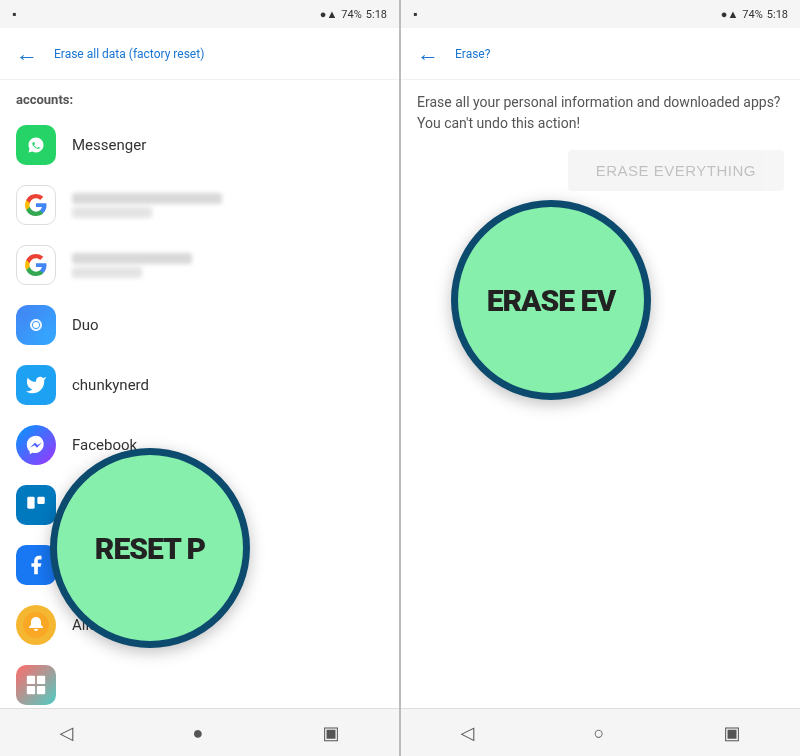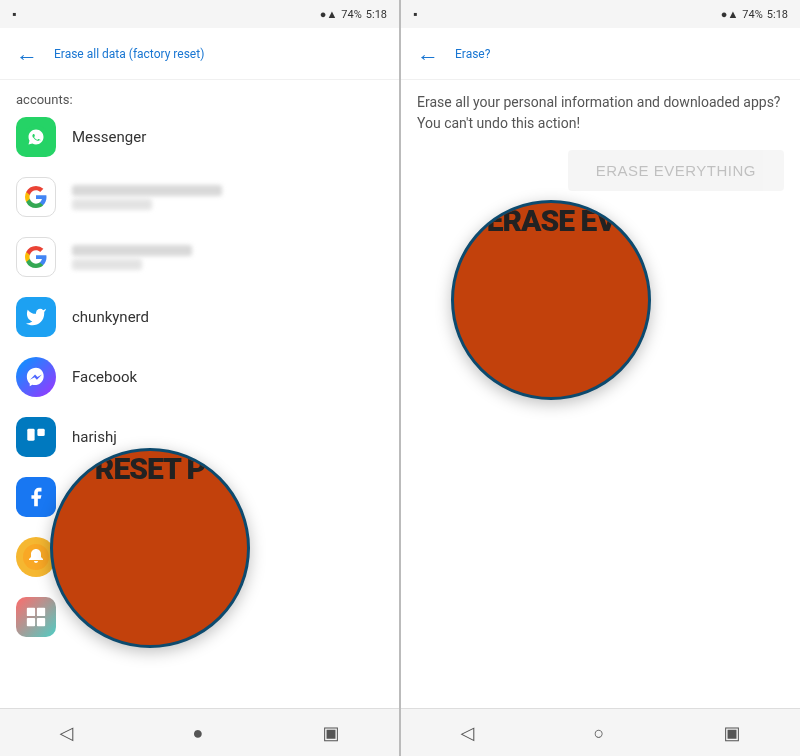--- a/index.html
+++ b/index.html
@@ -76,20 +76,22 @@
     .content {
       flex: 1;
       overflow: hidden;
       position: relative;
       padding: 12px 16px;
     }
 
     .section-label {
       font-size: 13px;
       color: #555;
+      margin-bottom: 8px;
+      font-weight: bold;
     }
 
     
     .account-item {
       display: flex;
       align-items: center;
       padding: 10px 0;
       gap: 16px;
     }
 
@@ -136,24 +138,24 @@
       cursor: pointer;
       padding: 8px 20px;
     }
 
     
     .magnify-circle {
       position: absolute;
       width: 200px;
       height: 200px;
       border-radius: 50%;
-      border: 3px solid #0c4a6e;
-      background: #c2410c;
-      display: flex;
-      align-items: flex-start;
+      border: 7px solid #0c4a6e;
+      background: #86efac;
+      display: flex;
+      align-items: center;
       justify-content: center;
       overflow: hidden;
       box-shadow: 0 4px 16px rgba(0,0,0,0.25);
       z-index: 10;
     }
 
     .magnify-text {
       font-size: 30px;
       font-weight: 900;
       color: #222;
@@ -314,20 +316,36 @@
           <path d="M6.84 15.09A6.55 6.55 0 016.5 13c0-.73.12-1.44.34-2.09V8.11H3.16A11 11 0 002 13c0 1.78.43 3.46 1.16 4.89l3.68-2.8z" fill="#FBBC05"></path>
           <path d="M13 6.37c1.62 0 3.07.56 4.21 1.65l3.15-3.15A10.96 10.96 0 0013 2 11 11 0 003.16 8.11l3.68 2.8C7.7 8.3 10.13 6.37 13 6.37z" fill="#EA4335"></path>
         </svg>
       </div>
       <div>
         <div class="blur-line" style="width:120px; opacity:0.7;"></div>
         <div class="blur-line" style="width:70px; opacity:0.5; margin-top:3px;"></div>
       </div>
     </div>
 
+    <div class="account-item">
+      <div class="app-icon duo-icon" style="border-radius:12px; background: linear-gradient(135deg,#4285F4,#34A8FF);">
+        <svg width="26" height="26" viewBox="0 0 26 26" fill="white">
+          <rect width="26" height="26" rx="6" fill="url(#duoGrad)"></rect>
+          <defs>
+              <linearGradient id="duoGrad" x1="0" y1="0" x2="1" y2="1">
+                <stop offset="0%" stop-color="#4285F4"></stop>
+                <stop offset="100%" stop-color="#34A8FF"></stop>
+              </linearGradient>
+            </defs>
+          <path d="M13 7c-3.31 0-6 2.69-6 6s2.69 6 6 6 6-2.69 6-6-2.69-6-6-6zm0 10c-2.21 0-4-1.79-4-4s1.79-4 4-4 4 1.79 4 4-1.79 4-4 4z" fill="white" opacity="0.9"></path>
+          <circle cx="13" cy="13" r="3" fill="white"></circle>
+        </svg>
+      </div>
+      <span class="account-name">Duo</span>
+    </div>
 
     <div class="account-item">
       <div class="app-icon twitter-icon" style="border-radius:10px;">
         <svg width="22" height="22" viewBox="0 0 24 24" fill="white">
           <path d="M23 3a10.9 10.9 0 01-3.14 1.53 4.48 4.48 0 00-7.86 3v1A10.66 10.66 0 013 4s-4 9 5 13a11.64 11.64 0 01-7 2c9 5 20 0 20-11.5a4.5 4.5 0 00-.08-.83A7.72 7.72 0 0023 3z"></path>
         </svg>
       </div>
       <span class="account-name">chunkynerd</span>
     </div>
 

